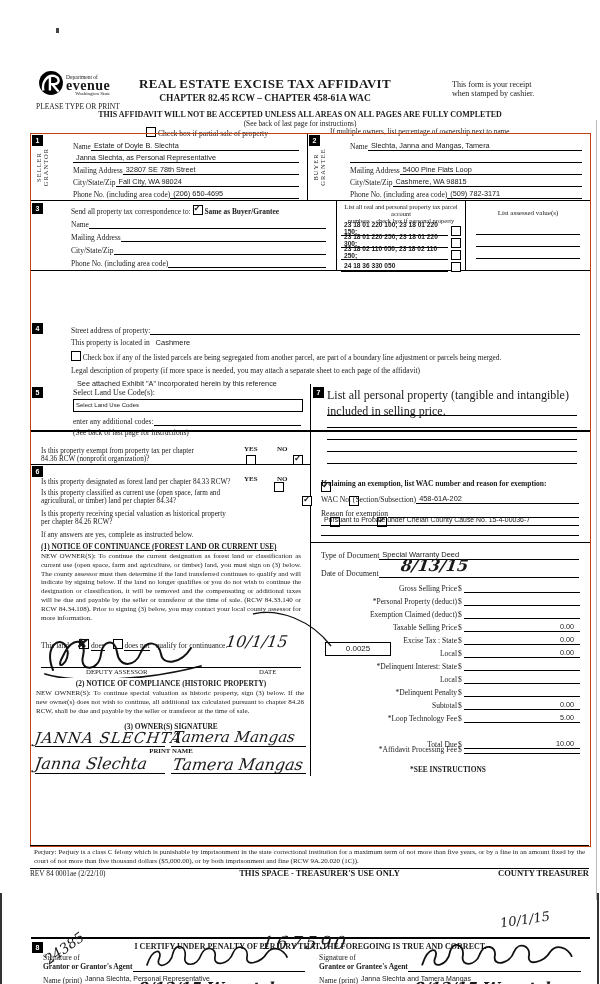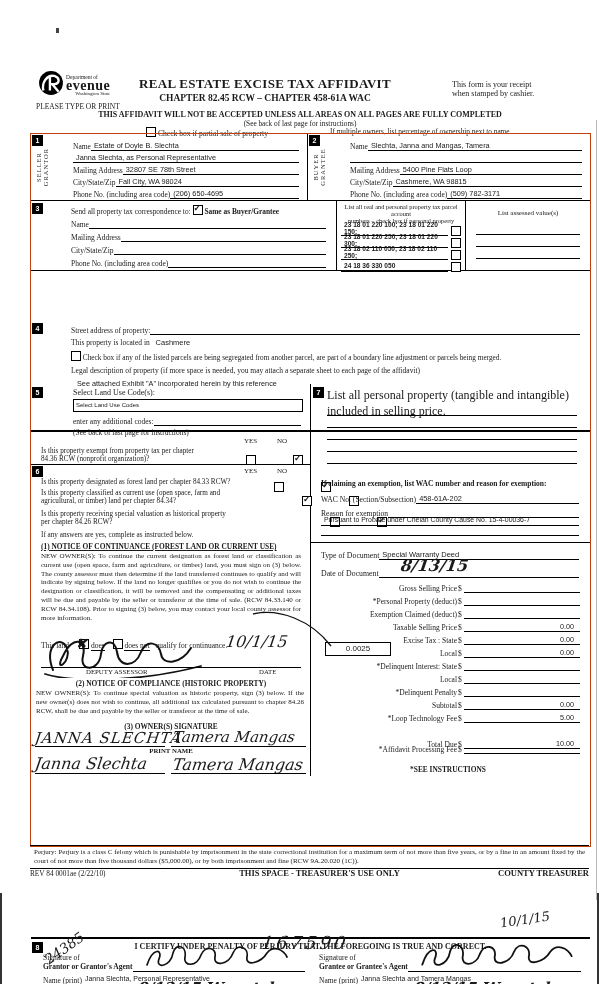--- a/index.html
+++ b/index.html
@@ -34,21 +34,21 @@
   
   .feerow{position:absolute;left:0;right:10px;display:flex;align-items:flex-end;font-size:7.5px;}
   .feerow .fl{width:146px;text-align:right;white-space:nowrap;}
   .feerow .fd{padding:0 2px 0 1px;}
   .feerow .fu{flex:1;border-bottom:1px solid #000;min-height:9px;text-align:right;
               font-family:"Liberation Sans",sans-serif;font-size:7.2px;padding-right:6px;}
   .ratebox{position:absolute;border:1.5px solid #000;width:64px;height:12px;text-align:center;
            font-family:"Liberation Sans",sans-serif;font-size:8px;line-height:12px;}
   .smalltxt{font-size:7px;line-height:1.26;text-align:justify;}
   .qtext{font-size:7.2px;line-height:1.15;}
-  .yn{position:absolute;font-size:7px;font-weight:normal;}
+  .yn{position:absolute;font-size:7px;font-weight:bold;margin-top:8px;}
 </style>
 </head>
 <body>
 
 <div class="page">
 
   <div class="abs" style="left:56px;top:28px;width:3px;height:5px;background:#444;"></div>
 
   <div class="abs" style="left:38px;top:70px;display:flex;align-items:flex-end;">
     <svg width="26" height="26" viewBox="0 0 24 24">

